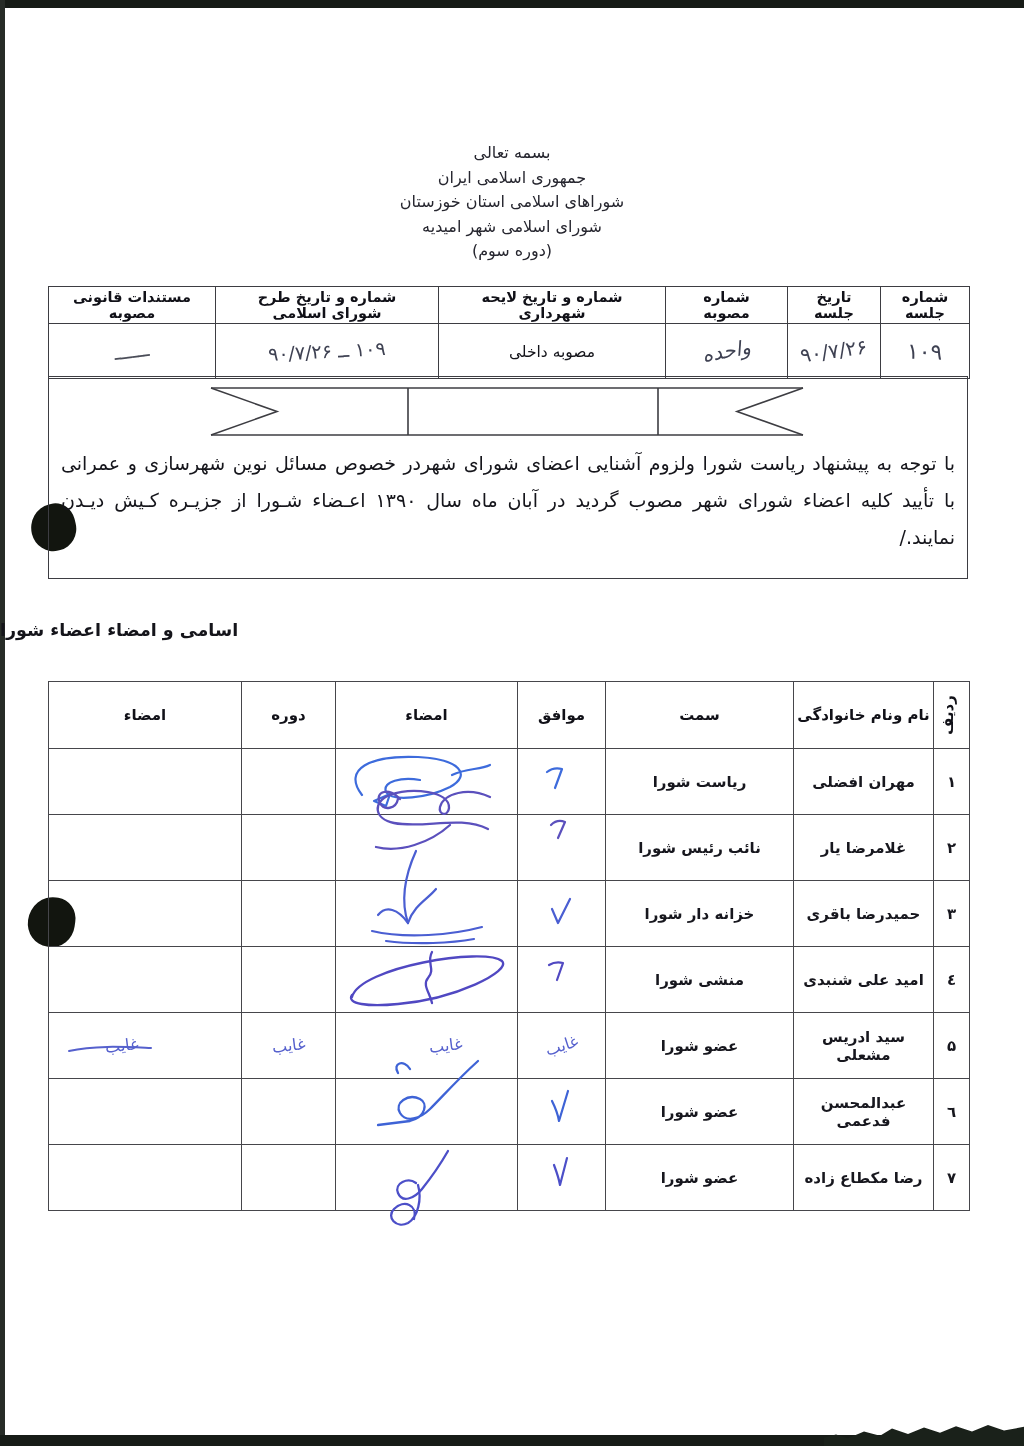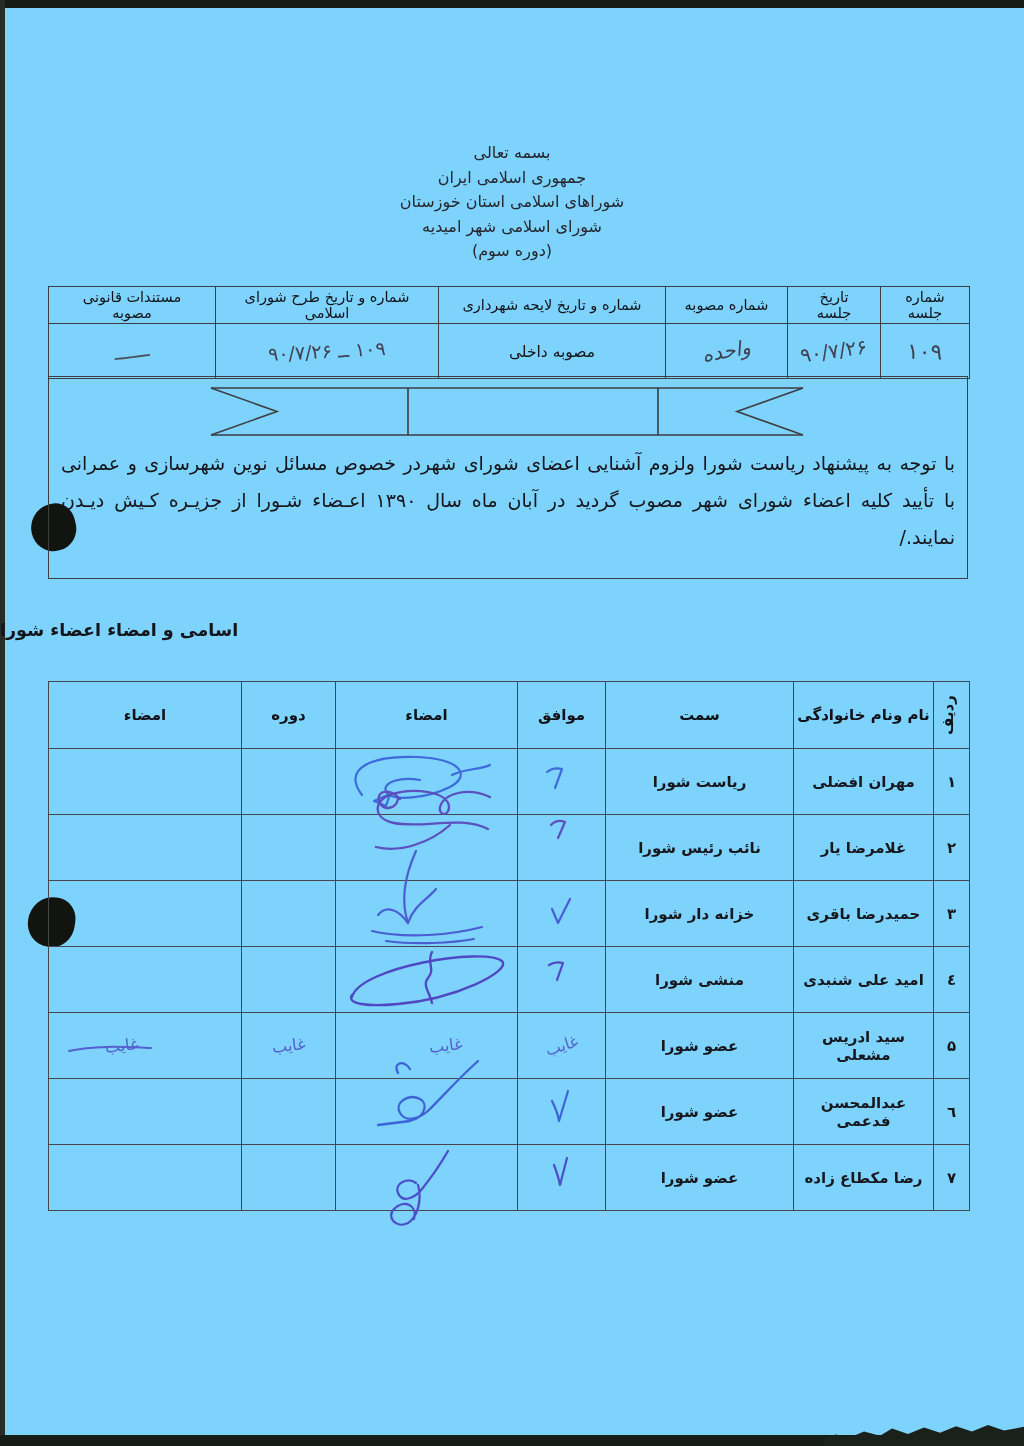--- a/index.html
+++ b/index.html
@@ -1,36 +1,36 @@
 <!DOCTYPE html>
 <html><head>
 <meta charset="utf-8">
 <style>
   html,body{margin:0;padding:0;background:#d8d8d6;}
-  .page{position:relative;width:1024px;height:1446px;margin:0 auto;background:#7dd3fc;
+  .page{position:relative;width:1024px;height:1446px;margin:0 auto;background:#ffffff;
         font-family:"DejaVu Sans",sans-serif;overflow:hidden;color:#1b1b22;}
   .abs{position:absolute;}
 
   
   .edge-top{left:0;top:0;width:100%;height:8px;background:#161b16;}
   .edge-left{left:0;top:0;width:5px;height:100%;background:#272c27;}
   .edge-bottom{left:0;bottom:0;width:100%;height:11px;background:#171c17;}
   .edge-bottom-ragged{right:0;bottom:0;width:200px;height:30px;background:#1a211a;
     clip-path:polygon(0 100%,0 72%,6% 62%,12% 74%,20% 52%,28% 66%,34% 42%,42% 60%,50% 38%,58% 56%,66% 34%,74% 52%,82% 30%,90% 48%,100% 36%,100% 100%);}
   .punch-hole{background:#12150f;border-radius:55% 45% 50% 50%;}
 
   
   .doc-header{top:141px;left:0;width:100%;text-align:center;font-size:16px;
               line-height:24.5px;color:#26262f;letter-spacing:.3px;}
 
   
   table{border-collapse:collapse;table-layout:fixed;}
   .meta-table{left:48px;top:286px;width:921px;}
   .meta-table th,.meta-table td{border:1.6px solid #3d3d42;text-align:center;vertical-align:middle;overflow:visible;}
-  .meta-table th{height:36px;font-size:14.5px;font-weight:normal;color:#111118;padding:0 16px;}
+  .meta-table th{height:36px;font-size:14.5px;font-weight:bold;color:#111118;padding:0 16px;}
   .meta-table td{height:52px;}
   .print-bold{font-weight:normal;font-size:15.5px;color:#14141a;}
   .hw{color:#3e4152;font-size:21px;display:inline-block;letter-spacing:1px;}
   .hw-num{letter-spacing:7px;font-size:22px;transform:rotate(2deg);}
   .hw-date{transform:rotate(-8deg);font-size:20px;}
   .hw-word{transform:rotate(-10deg);font-style:italic;font-size:20px;}
   .hw-plan{transform:rotate(-3deg);font-size:19px;letter-spacing:2px;}
   .hw-dash{transform:rotate(-7deg);font-size:20px;color:#4a4d58;letter-spacing:0;}
 
   

